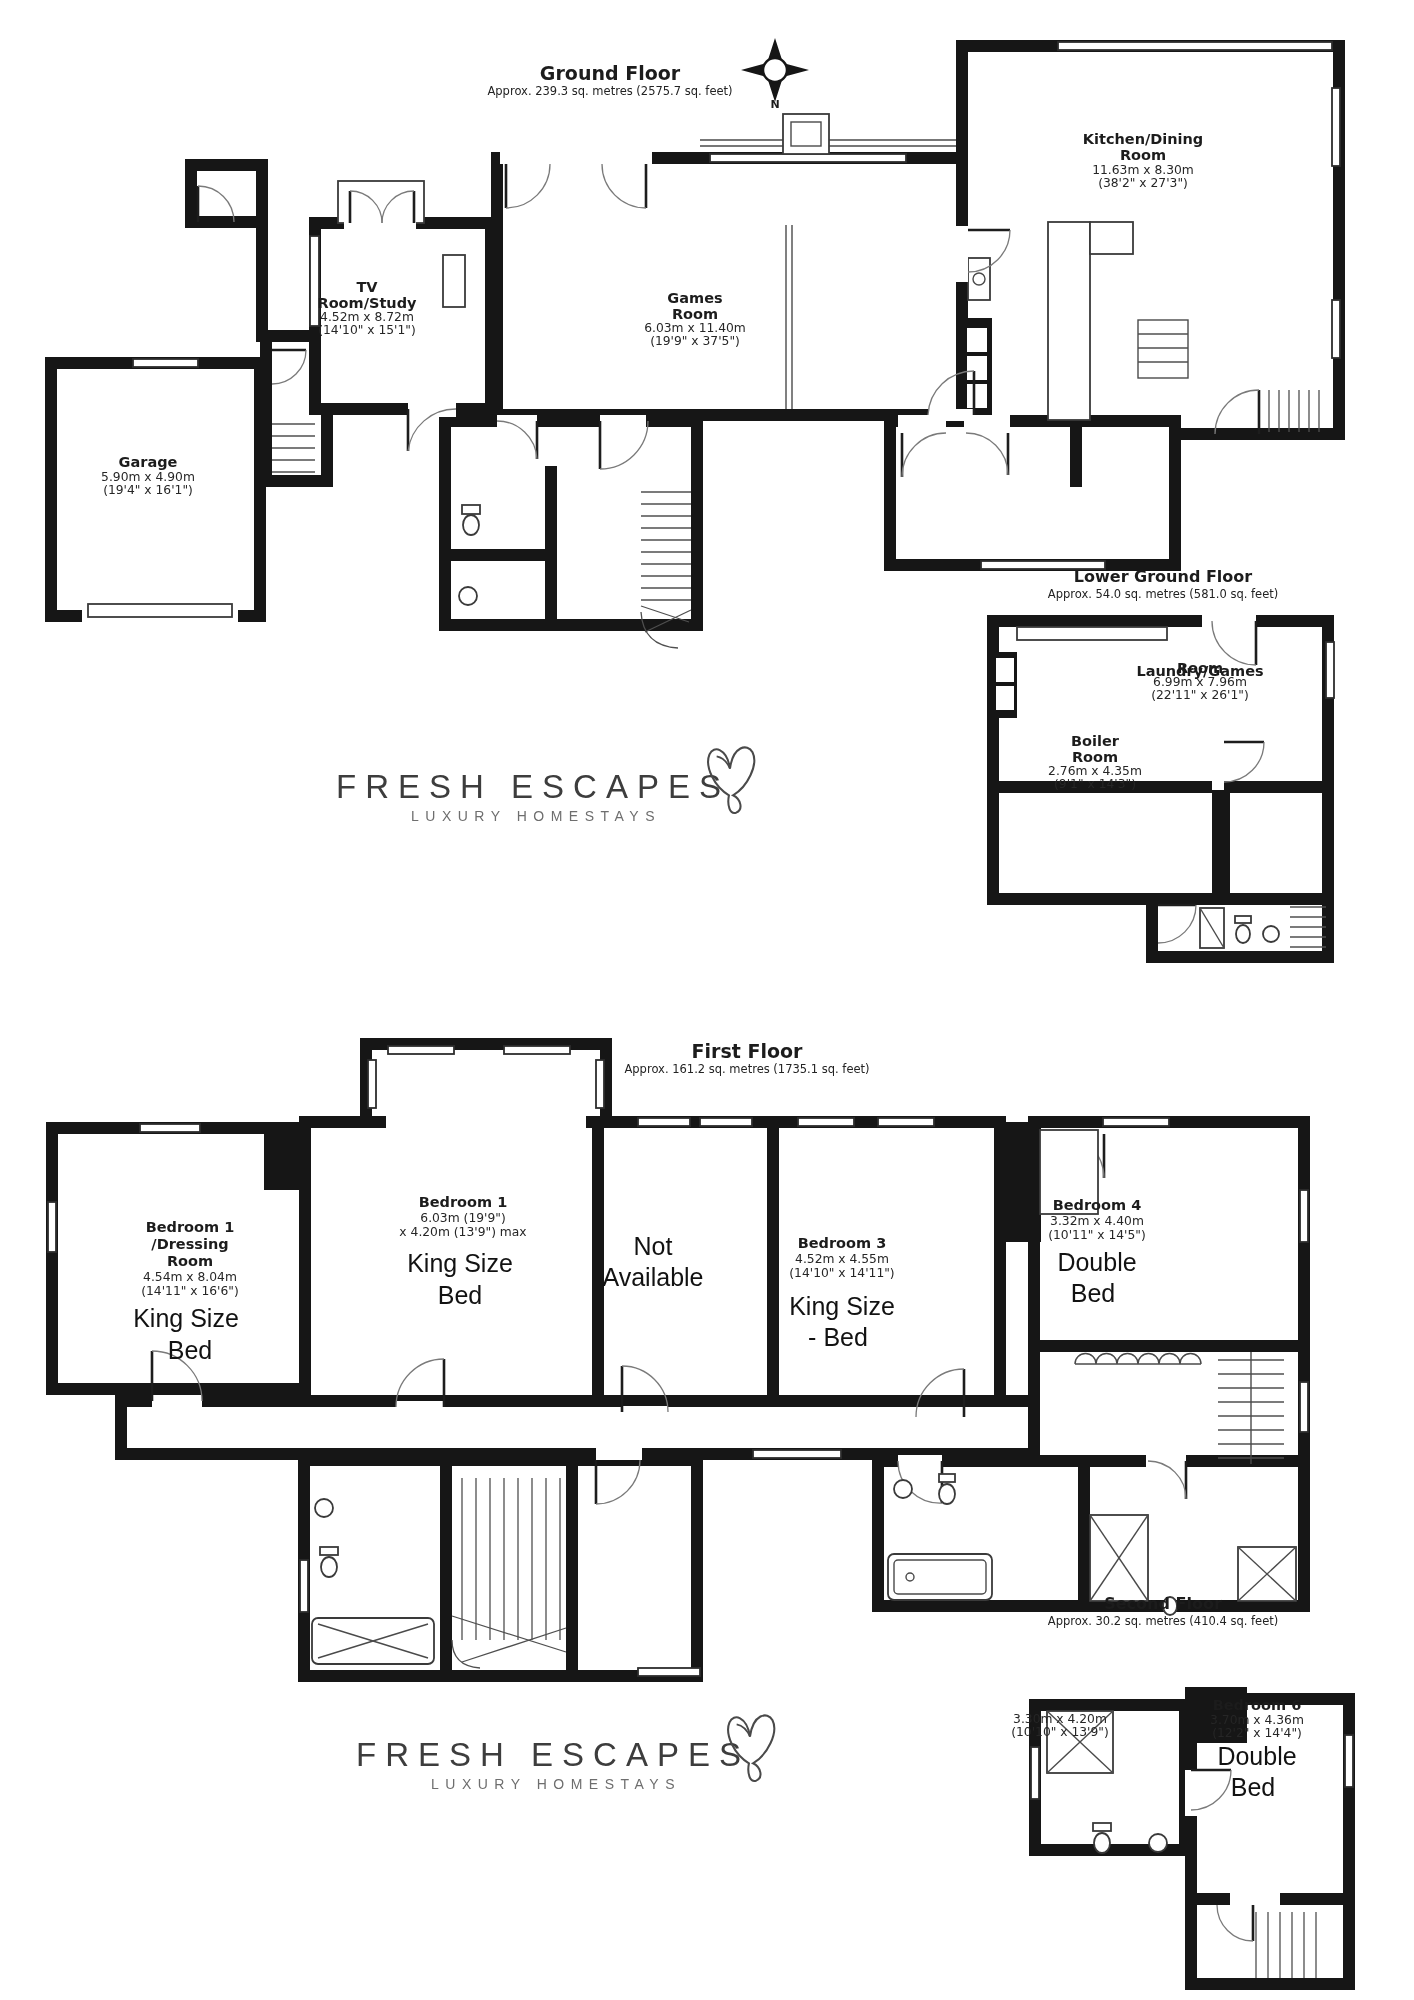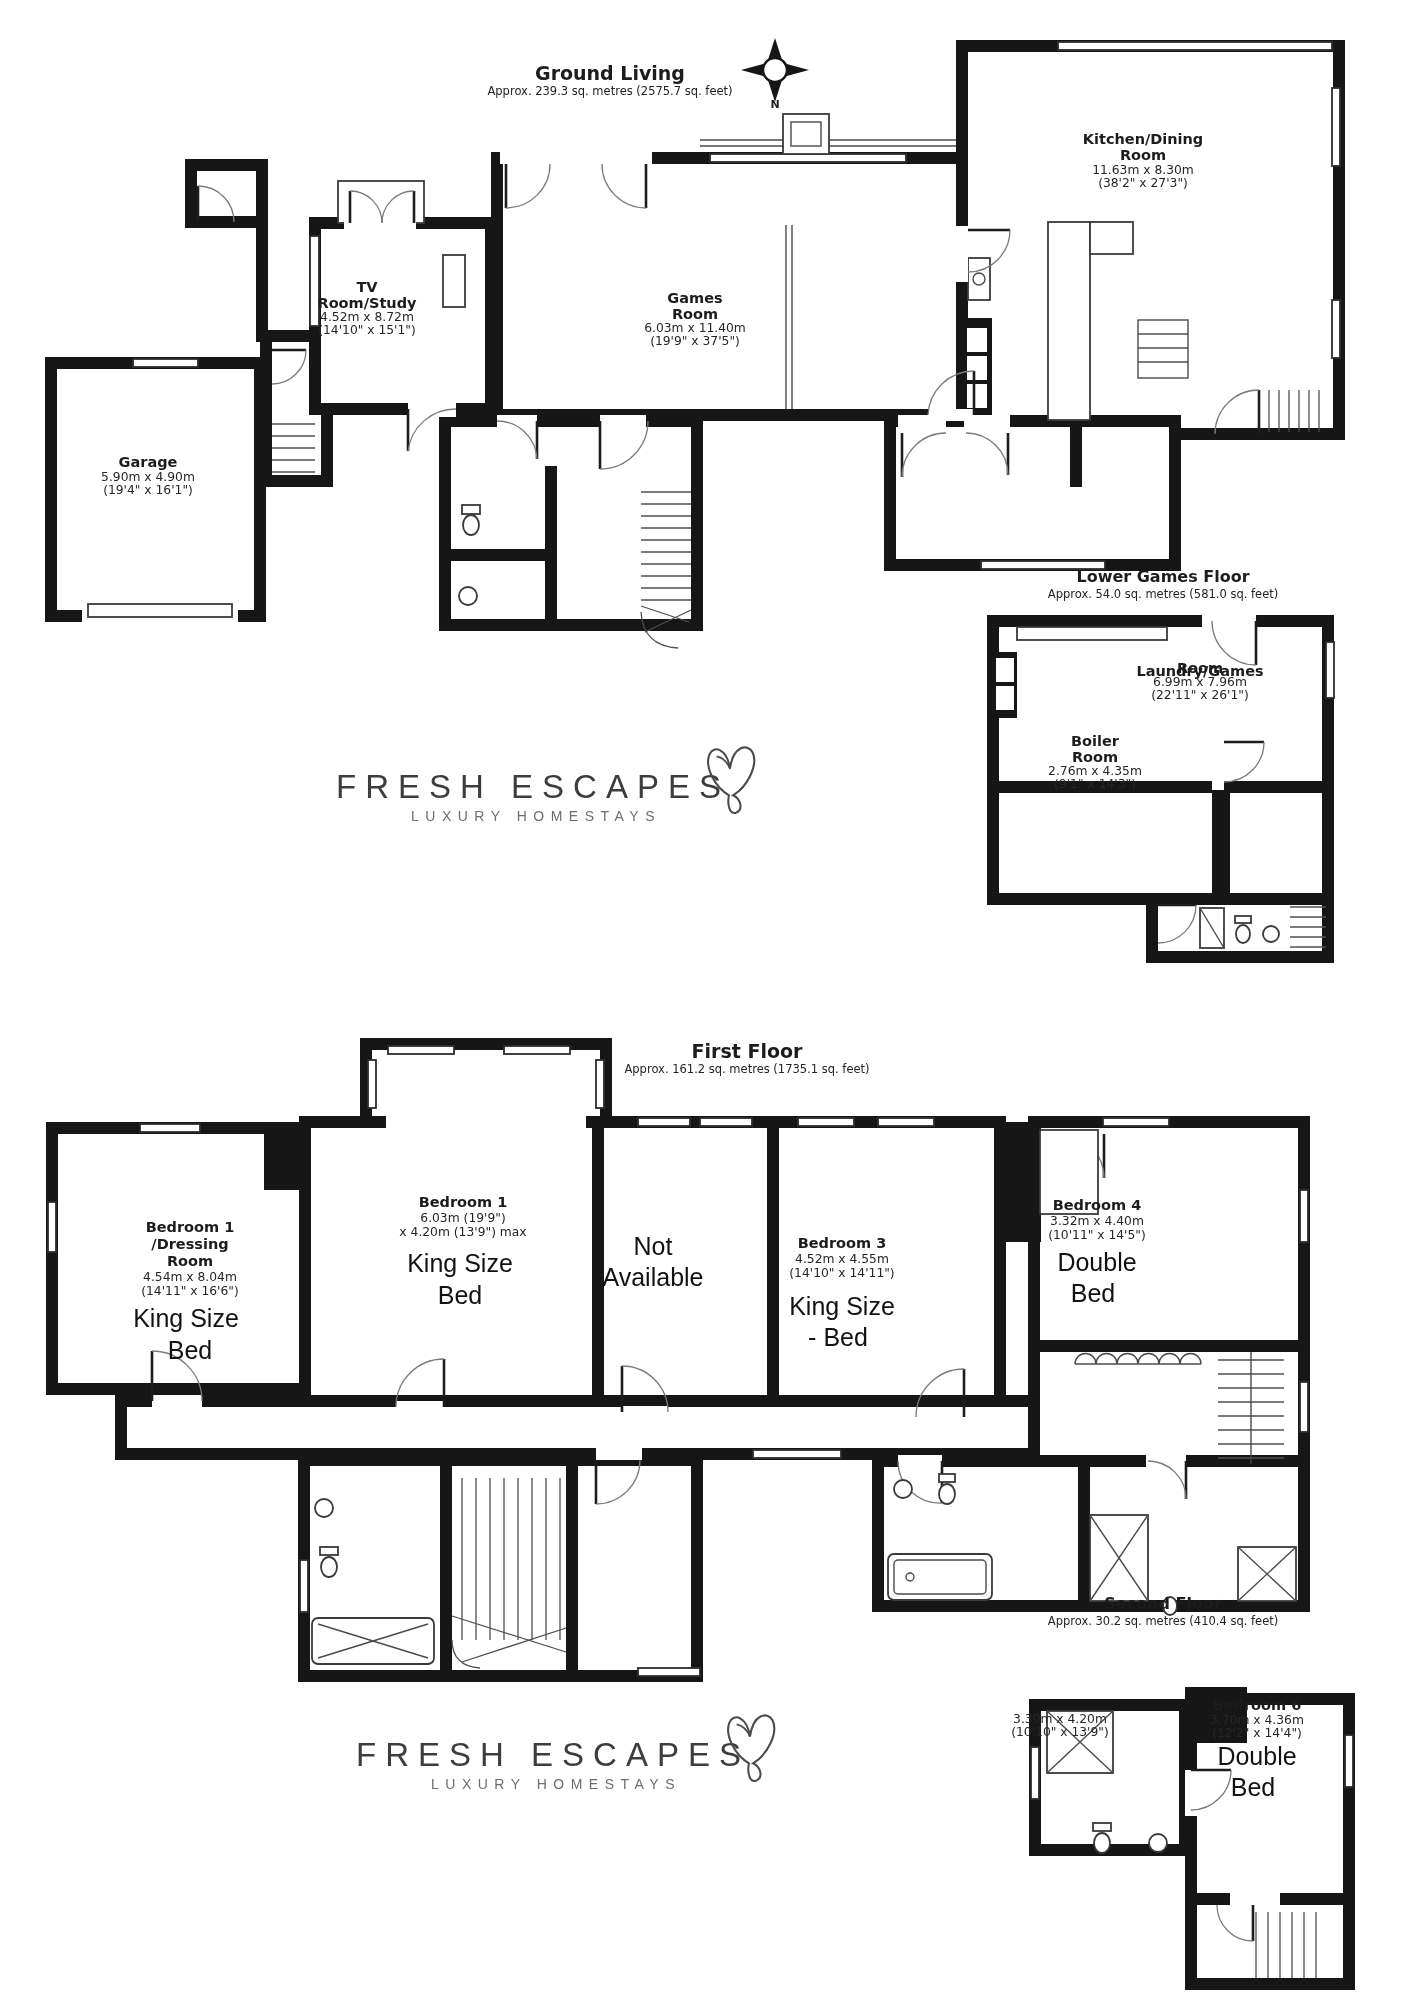--- a/index.html
+++ b/index.html
@@ -343,21 +343,21 @@
         <line class="thin" x1="1113" y1="711" x2="1047" y2="773"></line>
       <rect class="fix" x="1093" y="823" width="18" height="8"></rect>
       <ellipse class="fix" cx="1102" cy="843" rx="8" ry="10"></ellipse>
       <circle class="fix" cx="1158" cy="843" r="9"></circle>
     </g>
   </g>
 </svg>
 
 <div class="lbl nlab" style="left:775px;top:98px">N</div>
 
-<div class="lbl ftitle" style="left:610px;top:62px">Ground Living</div>
+<div class="lbl ftitle" style="left:610px;top:62px">Ground Floor</div>
 <div class="lbl farea" style="left:610px;top:84px">Approx. 239.3 sq. metres (2575.7 sq. feet)</div>
 
 <div class="lbl rname" style="left:1143px;top:131px">Kitchen/Dining</div>
 <div class="lbl rname" style="left:1143px;top:147px">Room</div>
 <div class="lbl rdim" style="left:1143px;top:163px">11.63m x 8.30m</div>
 <div class="lbl rdim" style="left:1143px;top:176px">(38'2" x 27'3")</div>
 
 <div class="lbl rname" style="left:695px;top:290px">Games</div>
 <div class="lbl rname" style="left:695px;top:306px">Room</div>
 <div class="lbl rdim" style="left:695px;top:321px">6.03m x 11.40m</div>
@@ -365,21 +365,21 @@
 
 <div class="lbl rname" style="left:367px;top:279px">TV</div>
 <div class="lbl rname" style="left:367px;top:295px">Room/Study</div>
 <div class="lbl rdim" style="left:367px;top:310px">4.52m x 8.72m</div>
 <div class="lbl rdim" style="left:367px;top:323px">(14'10" x 15'1")</div>
 
 <div class="lbl rname" style="left:148px;top:454px">Garage</div>
 <div class="lbl rdim" style="left:148px;top:470px">5.90m x 4.90m</div>
 <div class="lbl rdim" style="left:148px;top:483px">(19'4" x 16'1")</div>
 
-<div class="lbl ftitle2" style="left:1163px;top:567px">Lower Games Floor</div>
+<div class="lbl ftitle2" style="left:1163px;top:567px">Lower Ground Floor</div>
 <div class="lbl farea" style="left:1163px;top:587px">Approx. 54.0 sq. metres (581.0 sq. feet)</div>
 
 <div class="lbl rname" style="left:1200px;top:663px">Laundry/Games</div>
 <div class="lbl rname" style="left:1200px;top:660px">Room</div>
 <div class="lbl rdim" style="left:1200px;top:675px">6.99m x 7.96m</div>
 <div class="lbl rdim" style="left:1200px;top:688px">(22'11" x 26'1")</div>
 
 <div class="lbl rname" style="left:1095px;top:733px">Boiler</div>
 <div class="lbl rname" style="left:1095px;top:749px">Room</div>
 <div class="lbl rdim" style="left:1095px;top:764px">2.76m x 4.35m</div>

